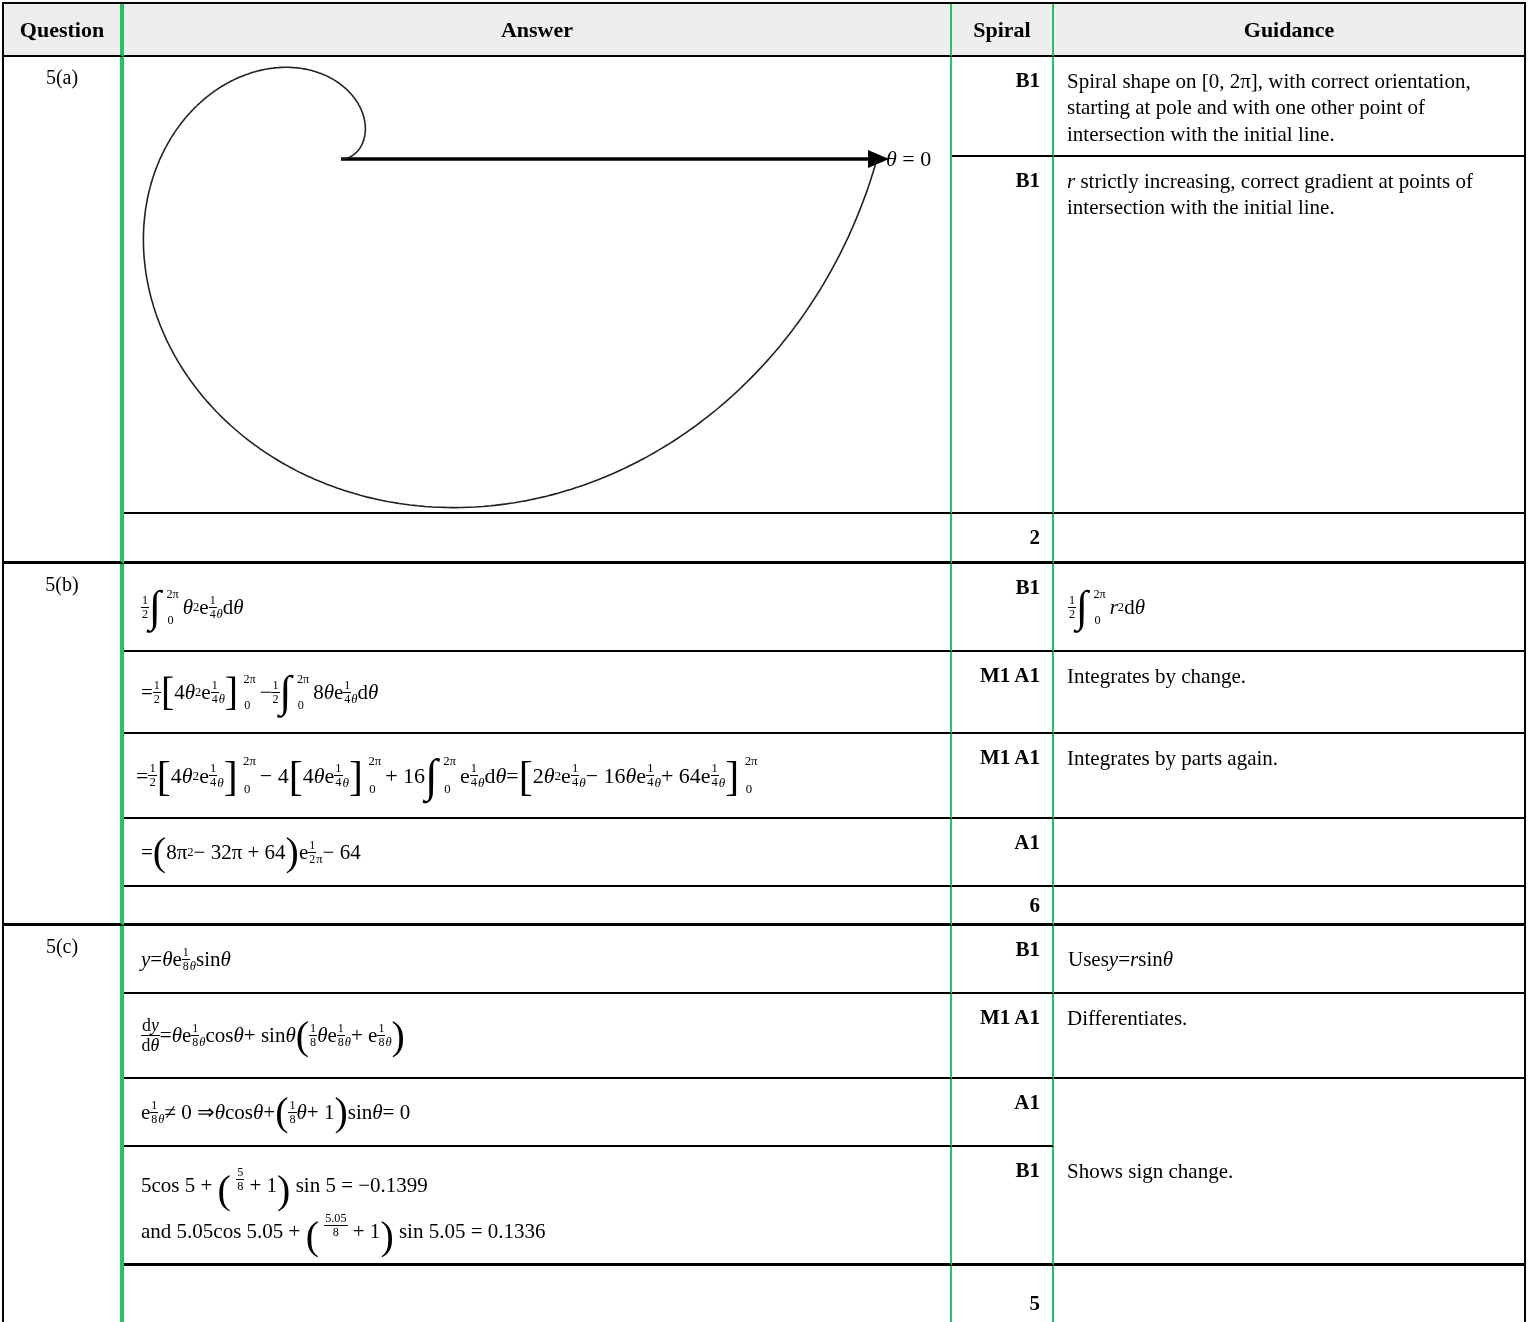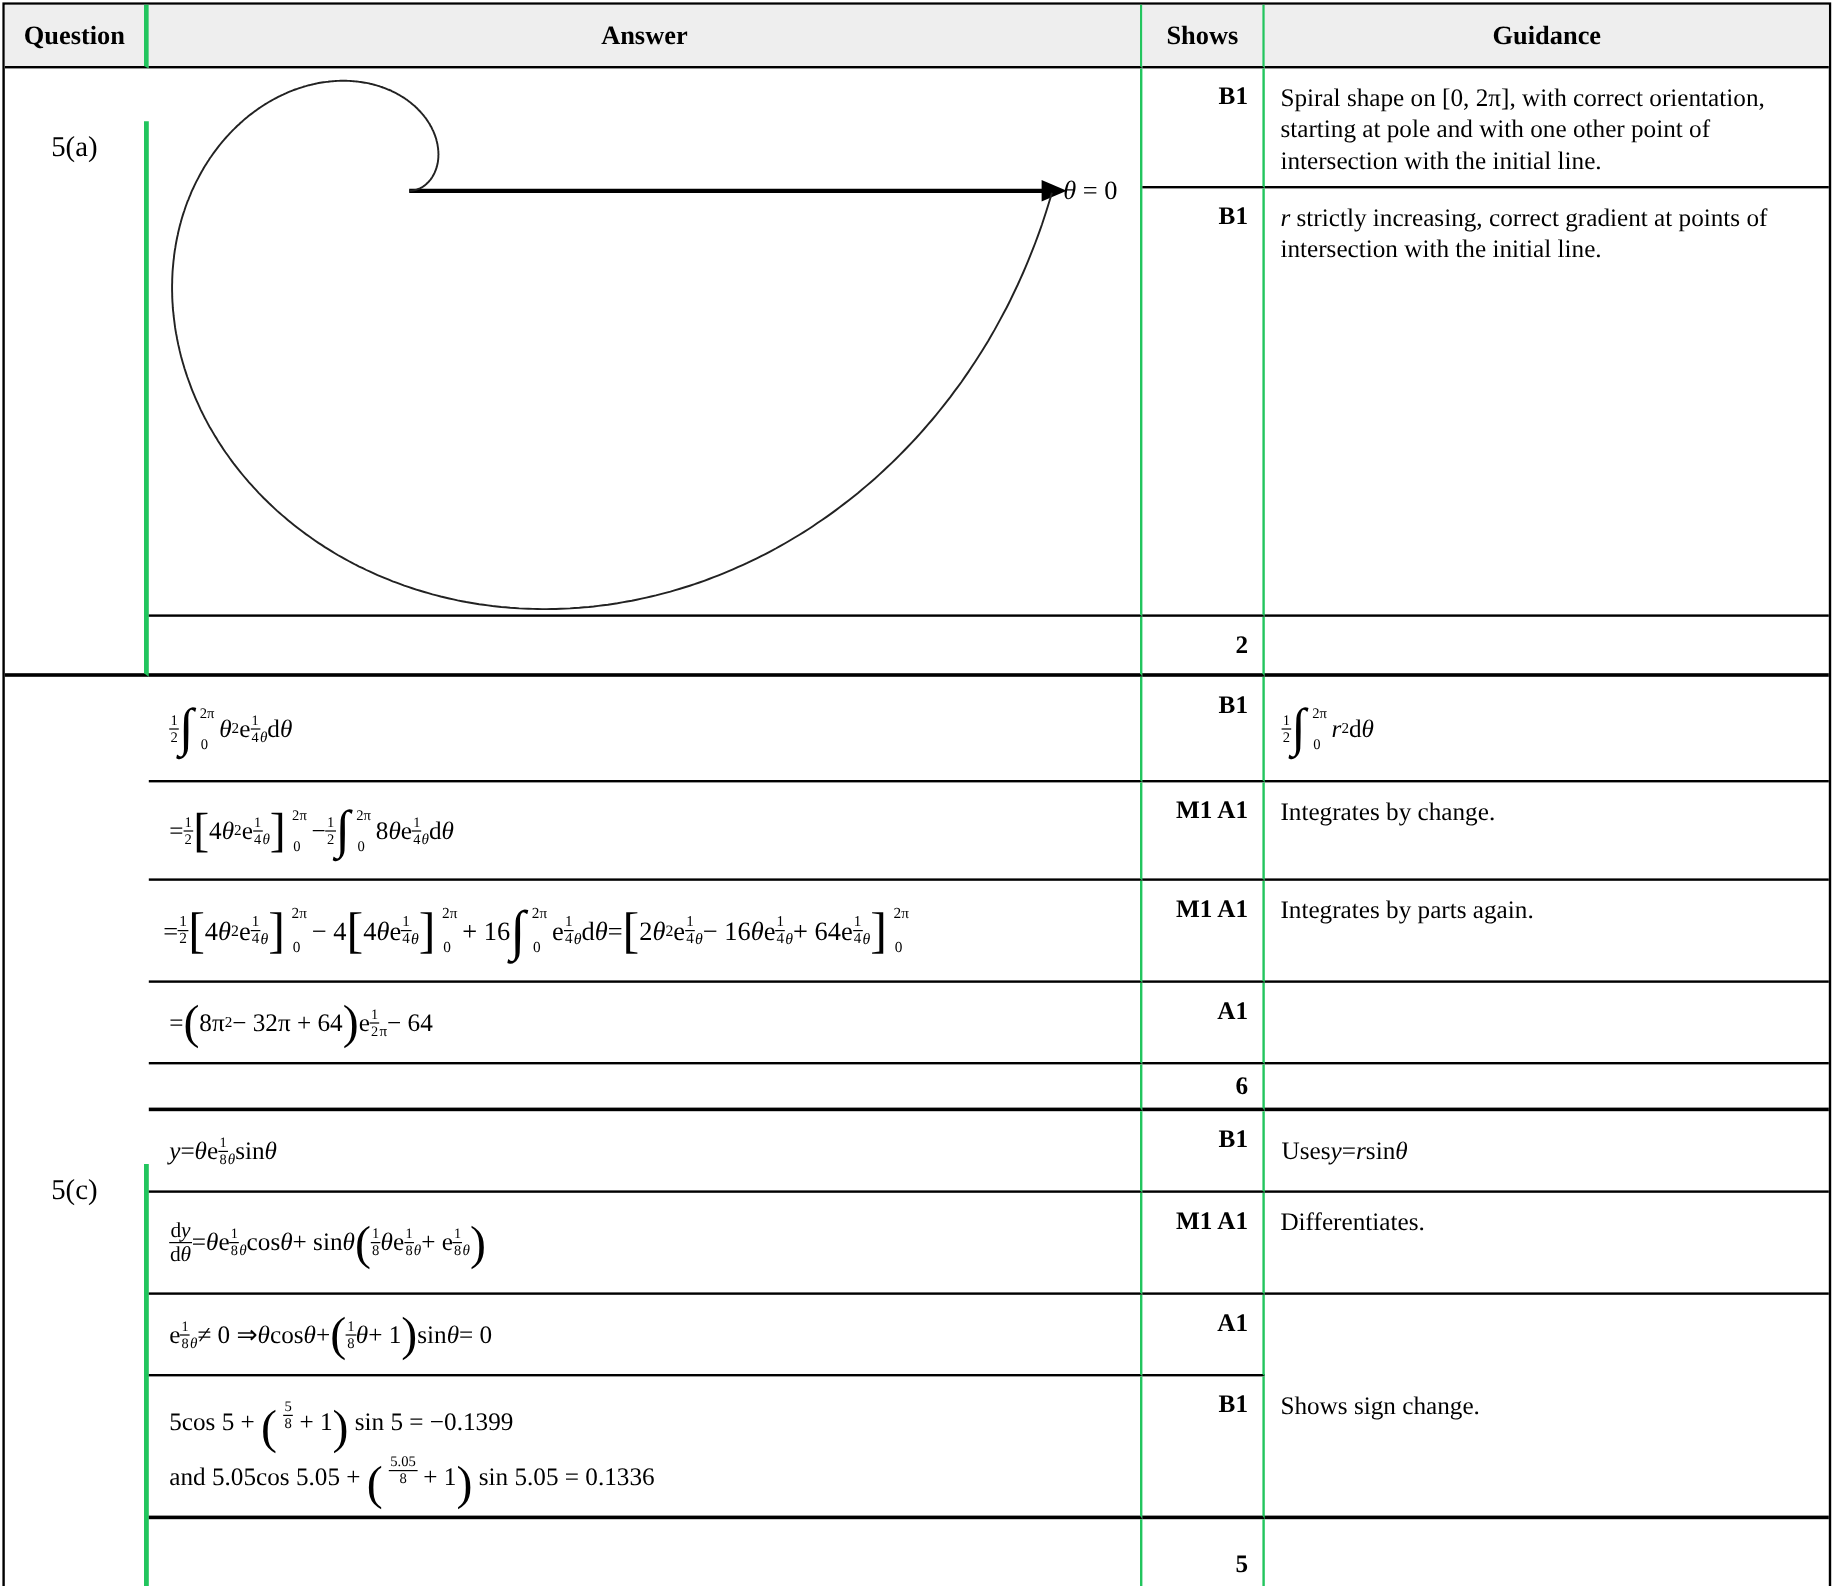--- a/index.html
+++ b/index.html
@@ -10,21 +10,21 @@
     grid-template-rows:53px 100px 357px 50px 88px 82px 85px 68px 39px 68px 85px 68px 119px 74px;
     width:1524px;margin:2px 0 0 2px;
     border:2px solid #000;box-sizing:border-box;background:#fff;
   }
   .c{border-right:2px solid #22c55e;border-bottom:2px solid #000;box-sizing:border-box;overflow:hidden;position:relative;}
   .qcol{border-right-width:4px;}
   .lastcol{border-right:none;}
   .thick{border-bottom-width:3px;}
   .nob{border-bottom:none;}
   .hdr{background:#eeeeee;display:flex;align-items:center;justify-content:center;font-weight:bold;font-size:22px;}
-  .qlab{display:flex;justify-content:center;align-items:flex-start;padding-top:9px;font-size:24px;margin-top:44px;}
+  .qlab{display:flex;justify-content:center;align-items:flex-start;padding-top:9px;font-size:20px;}
   .mk{display:flex;justify-content:flex-end;align-items:flex-start;padding:11px 12px 0 0;font-weight:bold;font-size:21px;}
   .mkc{align-items:center;padding-top:0;}
   .gd{padding:11px 13px;font-size:21px;line-height:1.26;}
   .gdm{display:flex;align-items:center;padding:0 0 0 14px;font-size:21px;}
   .ans{display:flex;align-items:center;padding-left:17px;font-size:21px;white-space:nowrap;}
   .ans.sm{font-size:22px;padding-left:12px;}
   .ans2{flex-direction:column;align-items:flex-start;justify-content:center;gap:14px;}
   
   .vr{font-style:italic;}
   .math sup, .gdm sup, .gd sup{font-size:.6em;line-height:0;vertical-align:.6em;}
@@ -41,21 +41,21 @@
   .diagcell{padding:0;text-align:right;}
   .theta-label{position:absolute;left:762px;top:89px;font-size:22px;white-space:nowrap;}
 </style>
 </head>
 <body>
 
 <div class="tbl">
 
   <div class="c hdr qcol" style="grid-area:1/1/2/2">Question</div>
   <div class="c hdr" style="grid-area:1/2/2/3">Answer</div>
-  <div class="c hdr" style="grid-area:1/3/2/4">Shows</div>
+  <div class="c hdr" style="grid-area:1/3/2/4">Spiral</div>
   <div class="c hdr lastcol" style="grid-area:1/4/2/5">Guidance</div>
 
   <div class="c qlab qcol thick" style="grid-area:2/1/5/2">5(a)</div>
 
   <div class="c diagcell" style="grid-area:2/2/4/3">
     <svg id="spiral-svg" width="824" height="453" viewBox="0 0 824 453">
       <line x1="215" y1="102" x2="744" y2="102" stroke="#000" stroke-width="3.5"></line>
       <polygon points="742,93 763,102 742,111" fill="#000"></polygon>
       <path id="spiral-path" d="M 215 102 L 215.8 102.0 L 216.2 102.0 L 216.6 101.9 L 217.0 101.9 L 217.3 101.9 L 217.7 101.8 L 218.1 101.7 L 218.5 101.7 L 218.9 101.6 L 219.3 101.5 L 219.7 101.4 L 220.1 101.3 L 220.5 101.2 L 220.9 101.1 L 221.3 101.0 L 221.7 100.9 L 222.0 100.7 L 222.4 100.6 L 222.8 100.4 L 223.2 100.3 L 223.6 100.1 L 224.0 99.9 L 224.3 99.7 L 224.7 99.5 L 225.1 99.3 L 225.5 99.1 L 225.8 98.9 L 226.2 98.7 L 226.6 98.4 L 226.9 98.2 L 227.3 97.9 L 227.7 97.7 L 228.0 97.4 L 228.4 97.1 L 228.7 96.8 L 229.1 96.5 L 229.4 96.3 L 229.7 95.9 L 230.1 95.6 L 230.4 95.3 L 230.7 95.0 L 231.0 94.6 L 231.4 94.3 L 231.7 93.9 L 232.0 93.6 L 232.3 93.2 L 232.6 92.8 L 232.9 92.5 L 233.2 92.1 L 233.5 91.7 L 233.7 91.3 L 234.0 90.9 L 234.3 90.4 L 234.5 90.0 L 234.8 89.6 L 235.0 89.2 L 235.3 88.7 L 235.5 88.3 L 235.8 87.8 L 236.0 87.3 L 236.2 86.9 L 236.4 86.4 L 236.6 85.9 L 236.8 85.4 L 237.0 84.9 L 237.2 84.4 L 237.4 83.9 L 237.6 83.4 L 237.7 82.9 L 237.9 82.3 L 238.0 81.8 L 238.2 81.3 L 238.3 80.7 L 238.4 80.2 L 238.6 79.6 L 238.7 79.0 L 238.8 78.5 L 238.9 77.9 L 239.0 77.3 L 239.0 76.7 L 239.1 76.2 L 239.2 75.6 L 239.2 75.0 L 239.3 74.4 L 239.3 73.8 L 239.3 73.2 L 239.3 72.5 L 239.4 71.9 L 239.4 71.3 L 239.3 70.7 L 239.3 70.1 L 239.3 69.4 L 239.3 68.8 L 239.2 68.2 L 239.1 67.5 L 239.1 66.9 L 239.0 66.2 L 238.9 65.6 L 238.8 64.9 L 238.7 64.3 L 238.6 63.6 L 238.5 62.9 L 238.3 62.3 L 238.2 61.6 L 238.0 60.9 L 237.8 60.3 L 237.7 59.6 L 237.5 58.9 L 237.3 58.2 L 237.1 57.6 L 236.8 56.9 L 236.6 56.2 L 236.4 55.5 L 236.1 54.9 L 235.8 54.2 L 235.6 53.5 L 235.3 52.8 L 235.0 52.1 L 234.7 51.5 L 234.3 50.8 L 234.0 50.1 L 233.7 49.4 L 233.3 48.7 L 232.9 48.1 L 232.5 47.4 L 232.2 46.7 L 231.8 46.0 L 231.3 45.3 L 230.9 44.7 L 230.5 44.0 L 230.0 43.3 L 229.6 42.7 L 229.1 42.0 L 228.6 41.3 L 228.1 40.7 L 227.6 40.0 L 227.1 39.4 L 226.6 38.7 L 226.0 38.1 L 225.5 37.4 L 224.9 36.8 L 224.3 36.1 L 223.7 35.5 L 223.1 34.9 L 222.5 34.3 L 221.9 33.6 L 221.3 33.0 L 220.6 32.4 L 220.0 31.8 L 219.3 31.2 L 218.6 30.6 L 217.9 30.0 L 217.2 29.4 L 216.5 28.8 L 215.8 28.3 L 215.1 27.7 L 214.3 27.1 L 213.6 26.6 L 212.8 26.0 L 212.0 25.5 L 211.2 24.9 L 210.4 24.4 L 209.6 23.9 L 208.8 23.4 L 207.9 22.9 L 207.1 22.4 L 206.2 21.9 L 205.3 21.4 L 204.5 20.9 L 203.6 20.4 L 202.7 20.0 L 201.8 19.5 L 200.8 19.1 L 199.9 18.6 L 199.0 18.2 L 198.0 17.8 L 197.0 17.4 L 196.1 17.0 L 195.1 16.6 L 194.1 16.2 L 193.1 15.9 L 192.1 15.5 L 191.0 15.2 L 190.0 14.8 L 189.0 14.5 L 187.9 14.2 L 186.9 13.9 L 185.8 13.6 L 184.7 13.3 L 183.6 13.0 L 182.5 12.8 L 181.4 12.5 L 180.3 12.3 L 179.2 12.1 L 178.0 11.9 L 176.9 11.7 L 175.7 11.5 L 174.6 11.3 L 173.4 11.2 L 172.3 11.0 L 171.1 10.9 L 169.9 10.8 L 168.7 10.7 L 167.5 10.6 L 166.3 10.5 L 165.1 10.4 L 163.8 10.4 L 162.6 10.3 L 161.4 10.3 L 160.1 10.3 L 158.9 10.3 L 157.6 10.3 L 156.4 10.4 L 155.1 10.4 L 153.8 10.5 L 152.6 10.6 L 151.3 10.7 L 150.0 10.8 L 148.7 10.9 L 147.4 11.1 L 146.1 11.2 L 144.8 11.4 L 143.5 11.6 L 142.2 11.8 L 140.8 12.0 L 139.5 12.2 L 138.2 12.5 L 136.9 12.8 L 135.5 13.1 L 134.2 13.4 L 132.9 13.7 L 131.5 14.0 L 130.2 14.4 L 128.8 14.8 L 127.5 15.1 L 126.1 15.6 L 124.8 16.0 L 123.4 16.4 L 122.1 16.9 L 120.7 17.4 L 119.4 17.8 L 118.0 18.4 L 116.6 18.9 L 115.3 19.4 L 113.9 20.0 L 112.6 20.6 L 111.2 21.2 L 109.9 21.8 L 108.5 22.4 L 107.2 23.1 L 105.8 23.8 L 104.4 24.5 L 103.1 25.2 L 101.8 25.9 L 100.4 26.7 L 99.1 27.4 L 97.7 28.2 L 96.4 29.0 L 95.1 29.8 L 93.7 30.7 L 92.4 31.5 L 91.1 32.4 L 89.7 33.3 L 88.4 34.2 L 87.1 35.2 L 85.8 36.1 L 84.5 37.1 L 83.2 38.1 L 81.9 39.1 L 80.6 40.1 L 79.4 41.2 L 78.1 42.2 L 76.8 43.3 L 75.6 44.4 L 74.3 45.5 L 73.1 46.7 L 71.8 47.8 L 70.6 49.0 L 69.4 50.2 L 68.1 51.4 L 66.9 52.7 L 65.7 53.9 L 64.6 55.2 L 63.4 56.5 L 62.2 57.8 L 61.0 59.1 L 59.9 60.5 L 58.7 61.8 L 57.6 63.2 L 56.5 64.6 L 55.4 66.0 L 54.3 67.5 L 53.2 68.9 L 52.1 70.4 L 51.0 71.9 L 50.0 73.4 L 48.9 74.9 L 47.9 76.5 L 46.9 78.0 L 45.9 79.6 L 44.9 81.2 L 43.9 82.8 L 43.0 84.5 L 42.0 86.1 L 41.1 87.8 L 40.2 89.5 L 39.3 91.2 L 38.4 92.9 L 37.5 94.6 L 36.6 96.4 L 35.8 98.1 L 35.0 99.9 L 34.1 101.7 L 33.3 103.5 L 32.6 105.4 L 31.8 107.2 L 31.1 109.1 L 30.3 110.9 L 29.6 112.8 L 28.9 114.7 L 28.2 116.7 L 27.6 118.6 L 26.9 120.6 L 26.3 122.5 L 25.7 124.5 L 25.1 126.5 L 24.6 128.5 L 24.0 130.6 L 23.5 132.6 L 23.0 134.6 L 22.5 136.7 L 22.1 138.8 L 21.6 140.9 L 21.2 143.0 L 20.8 145.1 L 20.4 147.2 L 20.1 149.4 L 19.7 151.5 L 19.4 153.7 L 19.1 155.9 L 18.9 158.1 L 18.6 160.3 L 18.4 162.5 L 18.2 164.7 L 18.0 166.9 L 17.8 169.2 L 17.7 171.4 L 17.6 173.7 L 17.5 176.0 L 17.5 178.3 L 17.4 180.5 L 17.4 182.8 L 17.4 185.2 L 17.5 187.5 L 17.5 189.8 L 17.6 192.1 L 17.7 194.5 L 17.9 196.8 L 18.0 199.2 L 18.2 201.6 L 18.5 203.9 L 18.7 206.3 L 19.0 208.7 L 19.3 211.1 L 19.6 213.5 L 19.9 215.9 L 20.3 218.3 L 20.7 220.7 L 21.2 223.1 L 21.6 225.5 L 22.1 227.9 L 22.6 230.4 L 23.2 232.8 L 23.7 235.2 L 24.3 237.7 L 24.9 240.1 L 25.6 242.6 L 26.3 245.0 L 27.0 247.4 L 27.7 249.9 L 28.5 252.3 L 29.3 254.8 L 30.1 257.2 L 31.0 259.7 L 31.9 262.1 L 32.8 264.6 L 33.7 267.0 L 34.7 269.5 L 35.7 271.9 L 36.7 274.3 L 37.8 276.8 L 38.9 279.2 L 40.0 281.6 L 41.1 284.1 L 42.3 286.5 L 43.5 288.9 L 44.7 291.3 L 46.0 293.7 L 47.3 296.2 L 48.6 298.6 L 50.0 300.9 L 51.4 303.3 L 52.8 305.7 L 54.3 308.1 L 55.7 310.5 L 57.2 312.8 L 58.8 315.2 L 60.3 317.5 L 61.9 319.9 L 63.6 322.2 L 65.2 324.5 L 66.9 326.8 L 68.6 329.1 L 70.4 331.4 L 72.2 333.7 L 74.0 336.0 L 75.8 338.2 L 77.7 340.5 L 79.6 342.7 L 81.5 344.9 L 83.5 347.1 L 85.5 349.3 L 87.5 351.5 L 89.5 353.7 L 91.6 355.8 L 93.7 358.0 L 95.9 360.1 L 98.0 362.2 L 100.2 364.3 L 102.5 366.4 L 104.7 368.5 L 107.0 370.5 L 109.3 372.5 L 111.7 374.5 L 114.0 376.5 L 116.4 378.5 L 118.9 380.5 L 121.3 382.4 L 123.8 384.3 L 126.3 386.2 L 128.9 388.1 L 131.5 389.9 L 134.1 391.8 L 136.7 393.6 L 139.3 395.4 L 142.0 397.1 L 144.7 398.9 L 147.5 400.6 L 150.2 402.3 L 153.0 404.0 L 155.8 405.7 L 158.7 407.3 L 161.6 408.9 L 164.5 410.5 L 167.4 412.0 L 170.3 413.6 L 173.3 415.1 L 176.3 416.5 L 179.3 418.0 L 182.4 419.4 L 185.5 420.8 L 188.6 422.2 L 191.7 423.5 L 194.8 424.8 L 198.0 426.1 L 201.2 427.4 L 204.4 428.6 L 207.7 429.8 L 210.9 431.0 L 214.2 432.1 L 217.5 433.2 L 220.9 434.3 L 224.2 435.3 L 227.6 436.3 L 231.0 437.3 L 234.4 438.3 L 237.8 439.2 L 241.3 440.1 L 244.8 440.9 L 248.3 441.7 L 251.8 442.5 L 255.3 443.3 L 258.9 444.0 L 262.5 444.7 L 266.0 445.3 L 269.7 445.9 L 273.3 446.5 L 276.9 447.0 L 280.6 447.5 L 284.3 448.0 L 288.0 448.4 L 291.7 448.8 L 295.4 449.1 L 299.1 449.5 L 302.9 449.7 L 306.7 450.0 L 310.5 450.2 L 314.3 450.3 L 318.1 450.4 L 321.9 450.5 L 325.7 450.6 L 329.6 450.6 L 333.5 450.5 L 337.3 450.5 L 341.2 450.3 L 345.1 450.2 L 349.0 450.0 L 352.9 449.7 L 356.9 449.5 L 360.8 449.1 L 364.7 448.8 L 368.7 448.4 L 372.6 447.9 L 376.6 447.4 L 380.6 446.9 L 384.6 446.3 L 388.6 445.7 L 392.5 445.0 L 396.5 444.3 L 400.5 443.6 L 404.5 442.8 L 408.6 441.9 L 412.6 441.0 L 416.6 440.1 L 420.6 439.2 L 424.6 438.1 L 428.6 437.1 L 432.7 436.0 L 436.7 434.8 L 440.7 433.6 L 444.7 432.4 L 448.8 431.1 L 452.8 429.8 L 456.8 428.4 L 460.8 427.0 L 464.8 425.5 L 468.8 424.0 L 472.8 422.4 L 476.9 420.8 L 480.8 419.2 L 484.8 417.5 L 488.8 415.7 L 492.8 413.9 L 496.8 412.1 L 500.7 410.2 L 504.7 408.3 L 508.7 406.3 L 512.6 404.3 L 516.5 402.2 L 520.5 400.1 L 524.4 397.9 L 528.3 395.7 L 532.2 393.4 L 536.0 391.1 L 539.9 388.8 L 543.8 386.4 L 547.6 384.0 L 551.4 381.5 L 555.2 378.9 L 559.0 376.3 L 562.8 373.7 L 566.6 371.0 L 570.3 368.3 L 574.0 365.5 L 577.7 362.7 L 581.4 359.8 L 585.1 356.9 L 588.8 354.0 L 592.4 351.0 L 596.0 347.9 L 599.6 344.8 L 603.2 341.7 L 606.7 338.5 L 610.2 335.3 L 613.7 332.0 L 617.2 328.7 L 620.7 325.3 L 624.1 321.9 L 627.5 318.4 L 630.9 314.9 L 634.2 311.4 L 637.6 307.8 L 640.9 304.1 L 644.1 300.5 L 647.4 296.7 L 650.6 293.0 L 653.8 289.2 L 656.9 285.3 L 660.0 281.4 L 663.1 277.5 L 666.2 273.5 L 669.2 269.4 L 672.2 265.4 L 675.2 261.3 L 678.1 257.1 L 681.0 252.9 L 683.8 248.7 L 686.6 244.4 L 689.4 240.1 L 692.2 235.7 L 694.9 231.3 L 697.6 226.9 L 700.2 222.4 L 702.8 217.9 L 705.3 213.3 L 707.8 208.7 L 710.3 204.1 L 712.8 199.4 L 715.2 194.7 L 717.5 189.9 L 719.8 185.1 L 722.1 180.3 L 724.3 175.4 L 726.5 170.5 L 728.6 165.6 L 730.7 160.6 L 732.7 155.6 L 734.7 150.6 L 736.7 145.5 L 738.6 140.4 L 740.5 135.2 L 742.3 130.1 L 744.0 124.9 L 745.7 119.6 L 747.4 114.3 L 749.0 109.0 L 750.6 103.7" fill="none" stroke="#222" stroke-width="1.6"></path>
     </svg>
@@ -65,20 +65,21 @@
   <div class="c mk" style="grid-area:2/3/3/4">B1</div>
   <div class="c gd lastcol" style="grid-area:2/4/3/5">Spiral shape on [0, 2π], with correct orientation, starting at pole and with one other point of intersection with the initial line.</div>
 
   <div class="c mk" style="grid-area:3/3/4/4">B1</div>
   <div class="c gd lastcol" style="grid-area:3/4/4/5"><i class="vr">r</i> strictly increasing, correct gradient at points of intersection with the initial line.</div>
 
   <div class="c thick" style="grid-area:4/2/5/3"></div>
   <div class="c mk mkc thick" style="grid-area:4/3/5/4">2</div>
   <div class="c thick lastcol" style="grid-area:4/4/5/5"></div>
 
+  <div class="c qlab qcol thick" style="grid-area:5/1/10/2">5(b)</div>
 
   <div class="c ans math" style="grid-area:5/2/6/3"><span class="fr">
         <span class="fn">1</span>
         <span class="fd">2</span>
       </span><span class="intg">∫</span><span class="lim">
         <span class="hi">2π</span>
         <span class="lo">0</span>
       </span><i class="vr">θ</i><sup>2</sup>e<sup><span class="fr"><span class="fn">1</span><span class="fd">4</span></span><i class="vr">θ</i></sup> d<i class="vr">θ</i></div>
   <div class="c mk" style="grid-area:5/3/6/4">B1</div>
   <div class="c gdm math lastcol" style="grid-area:5/4/6/5"><span class="fr">

